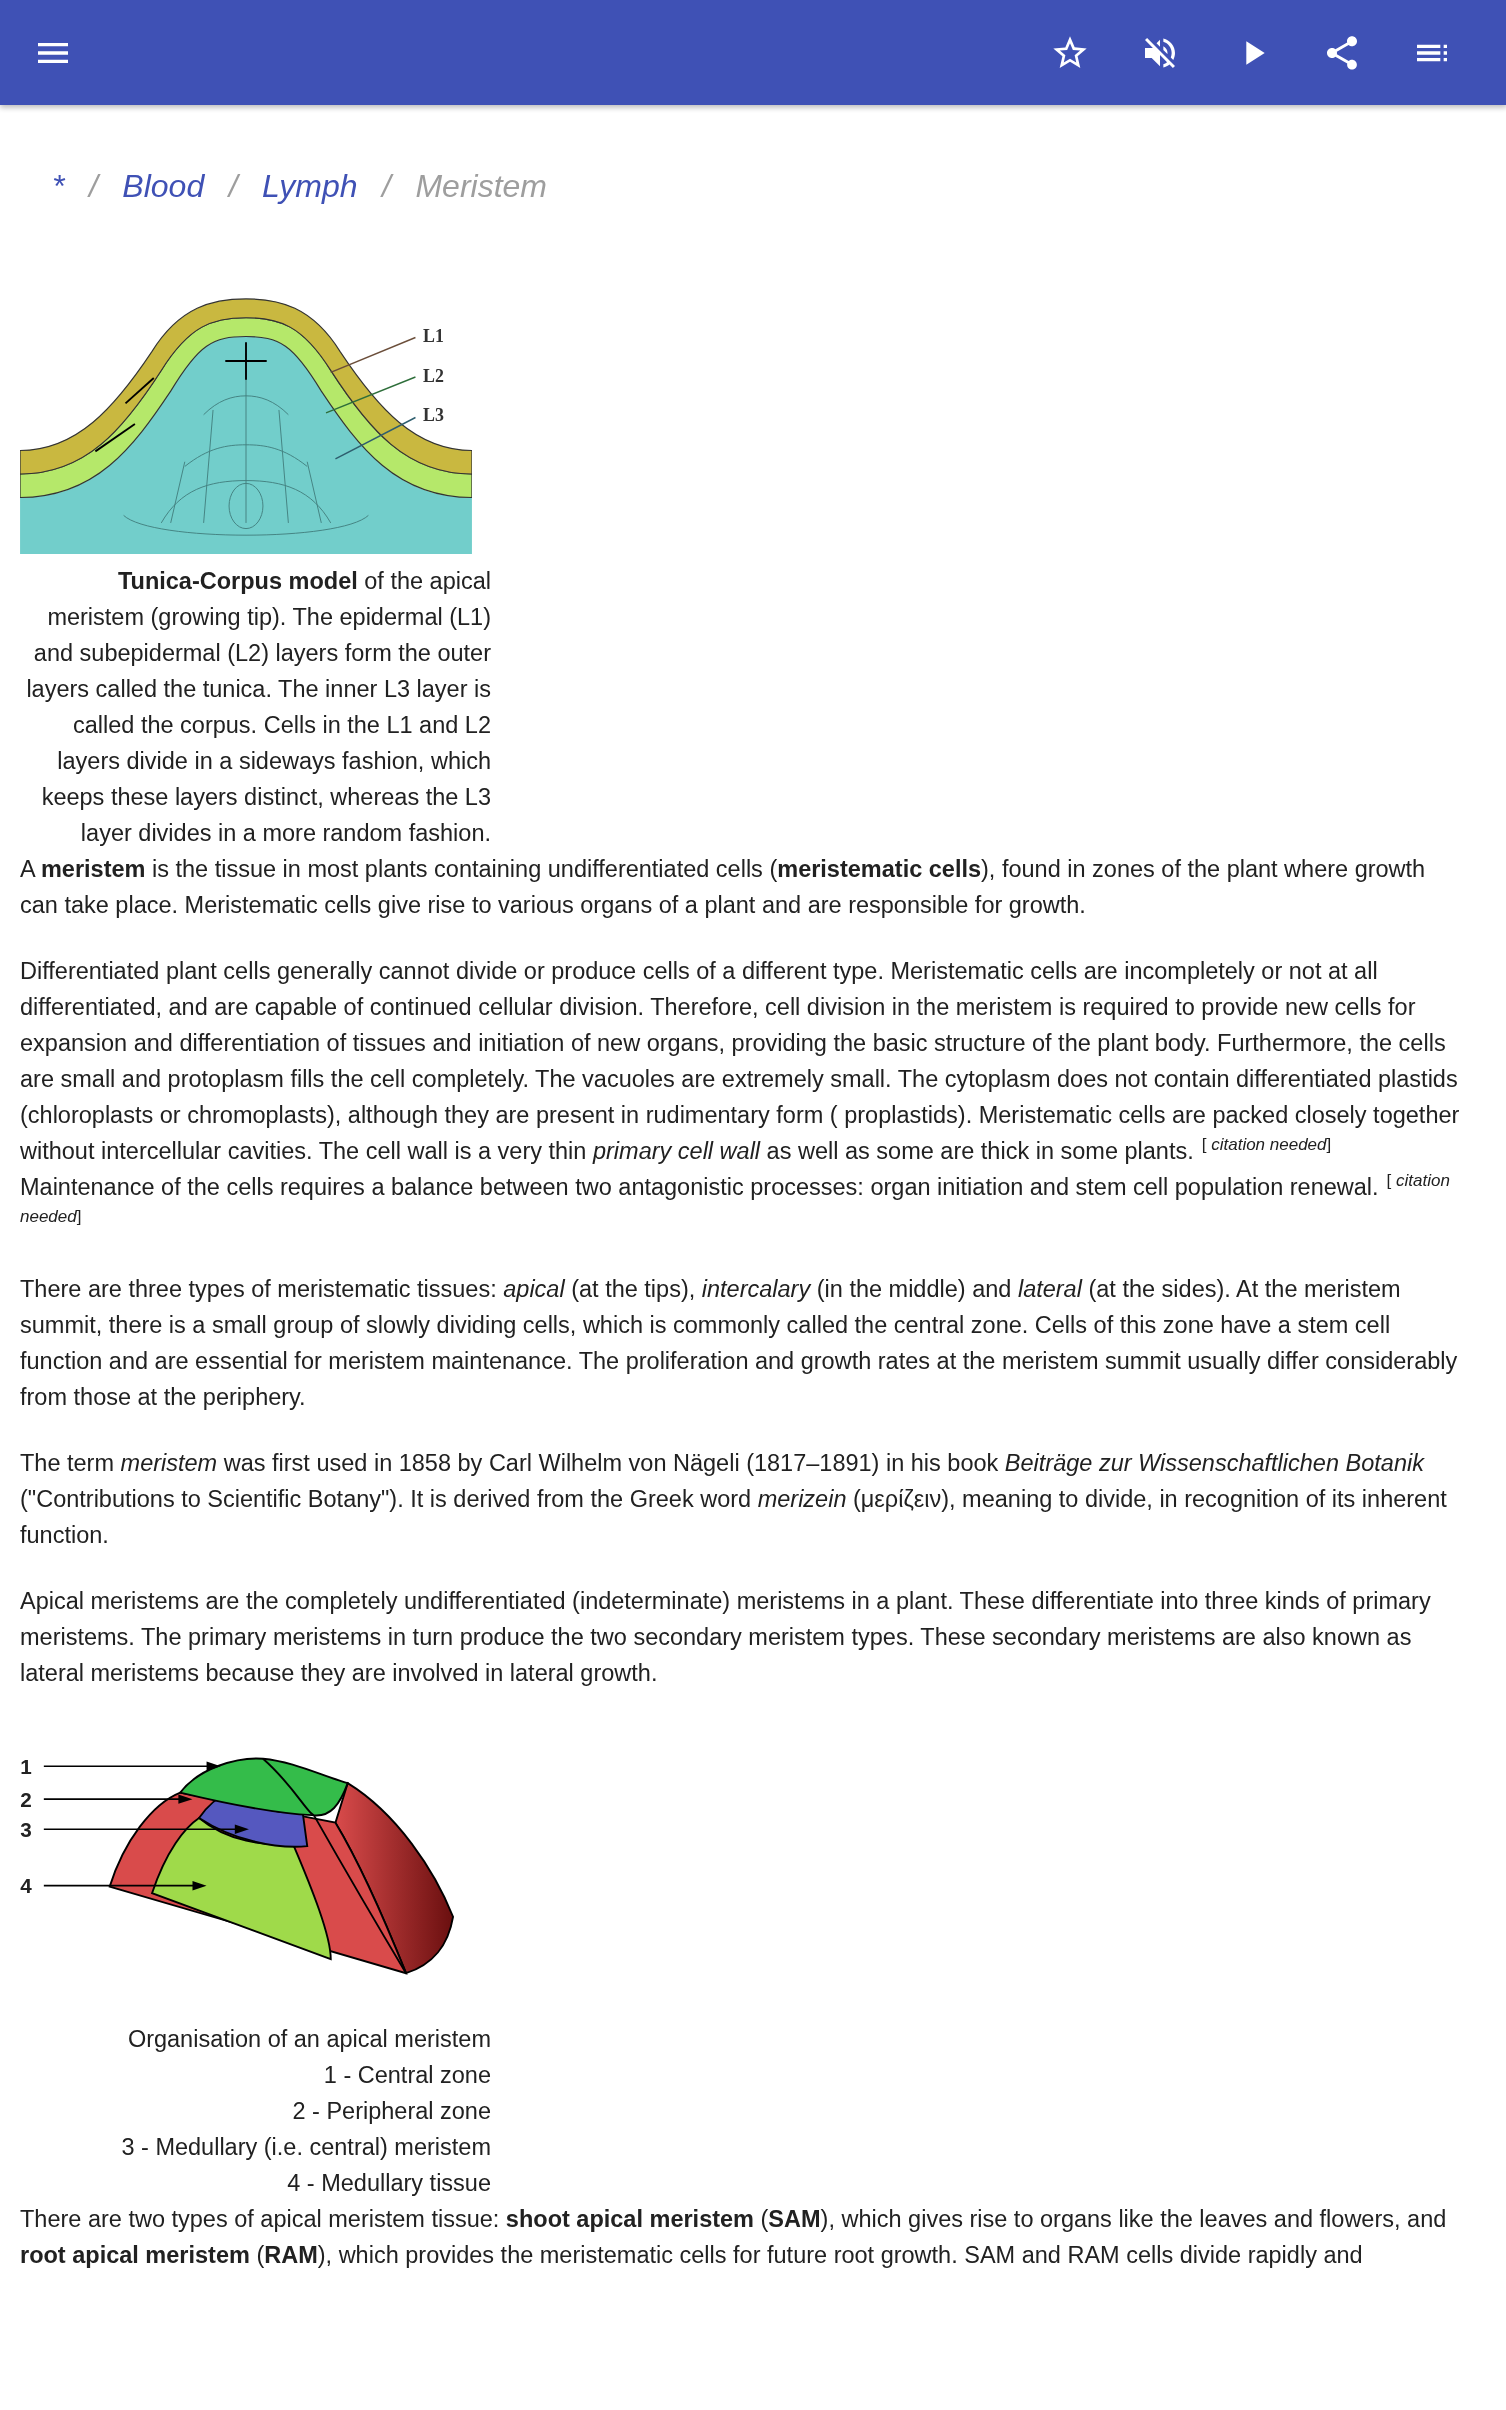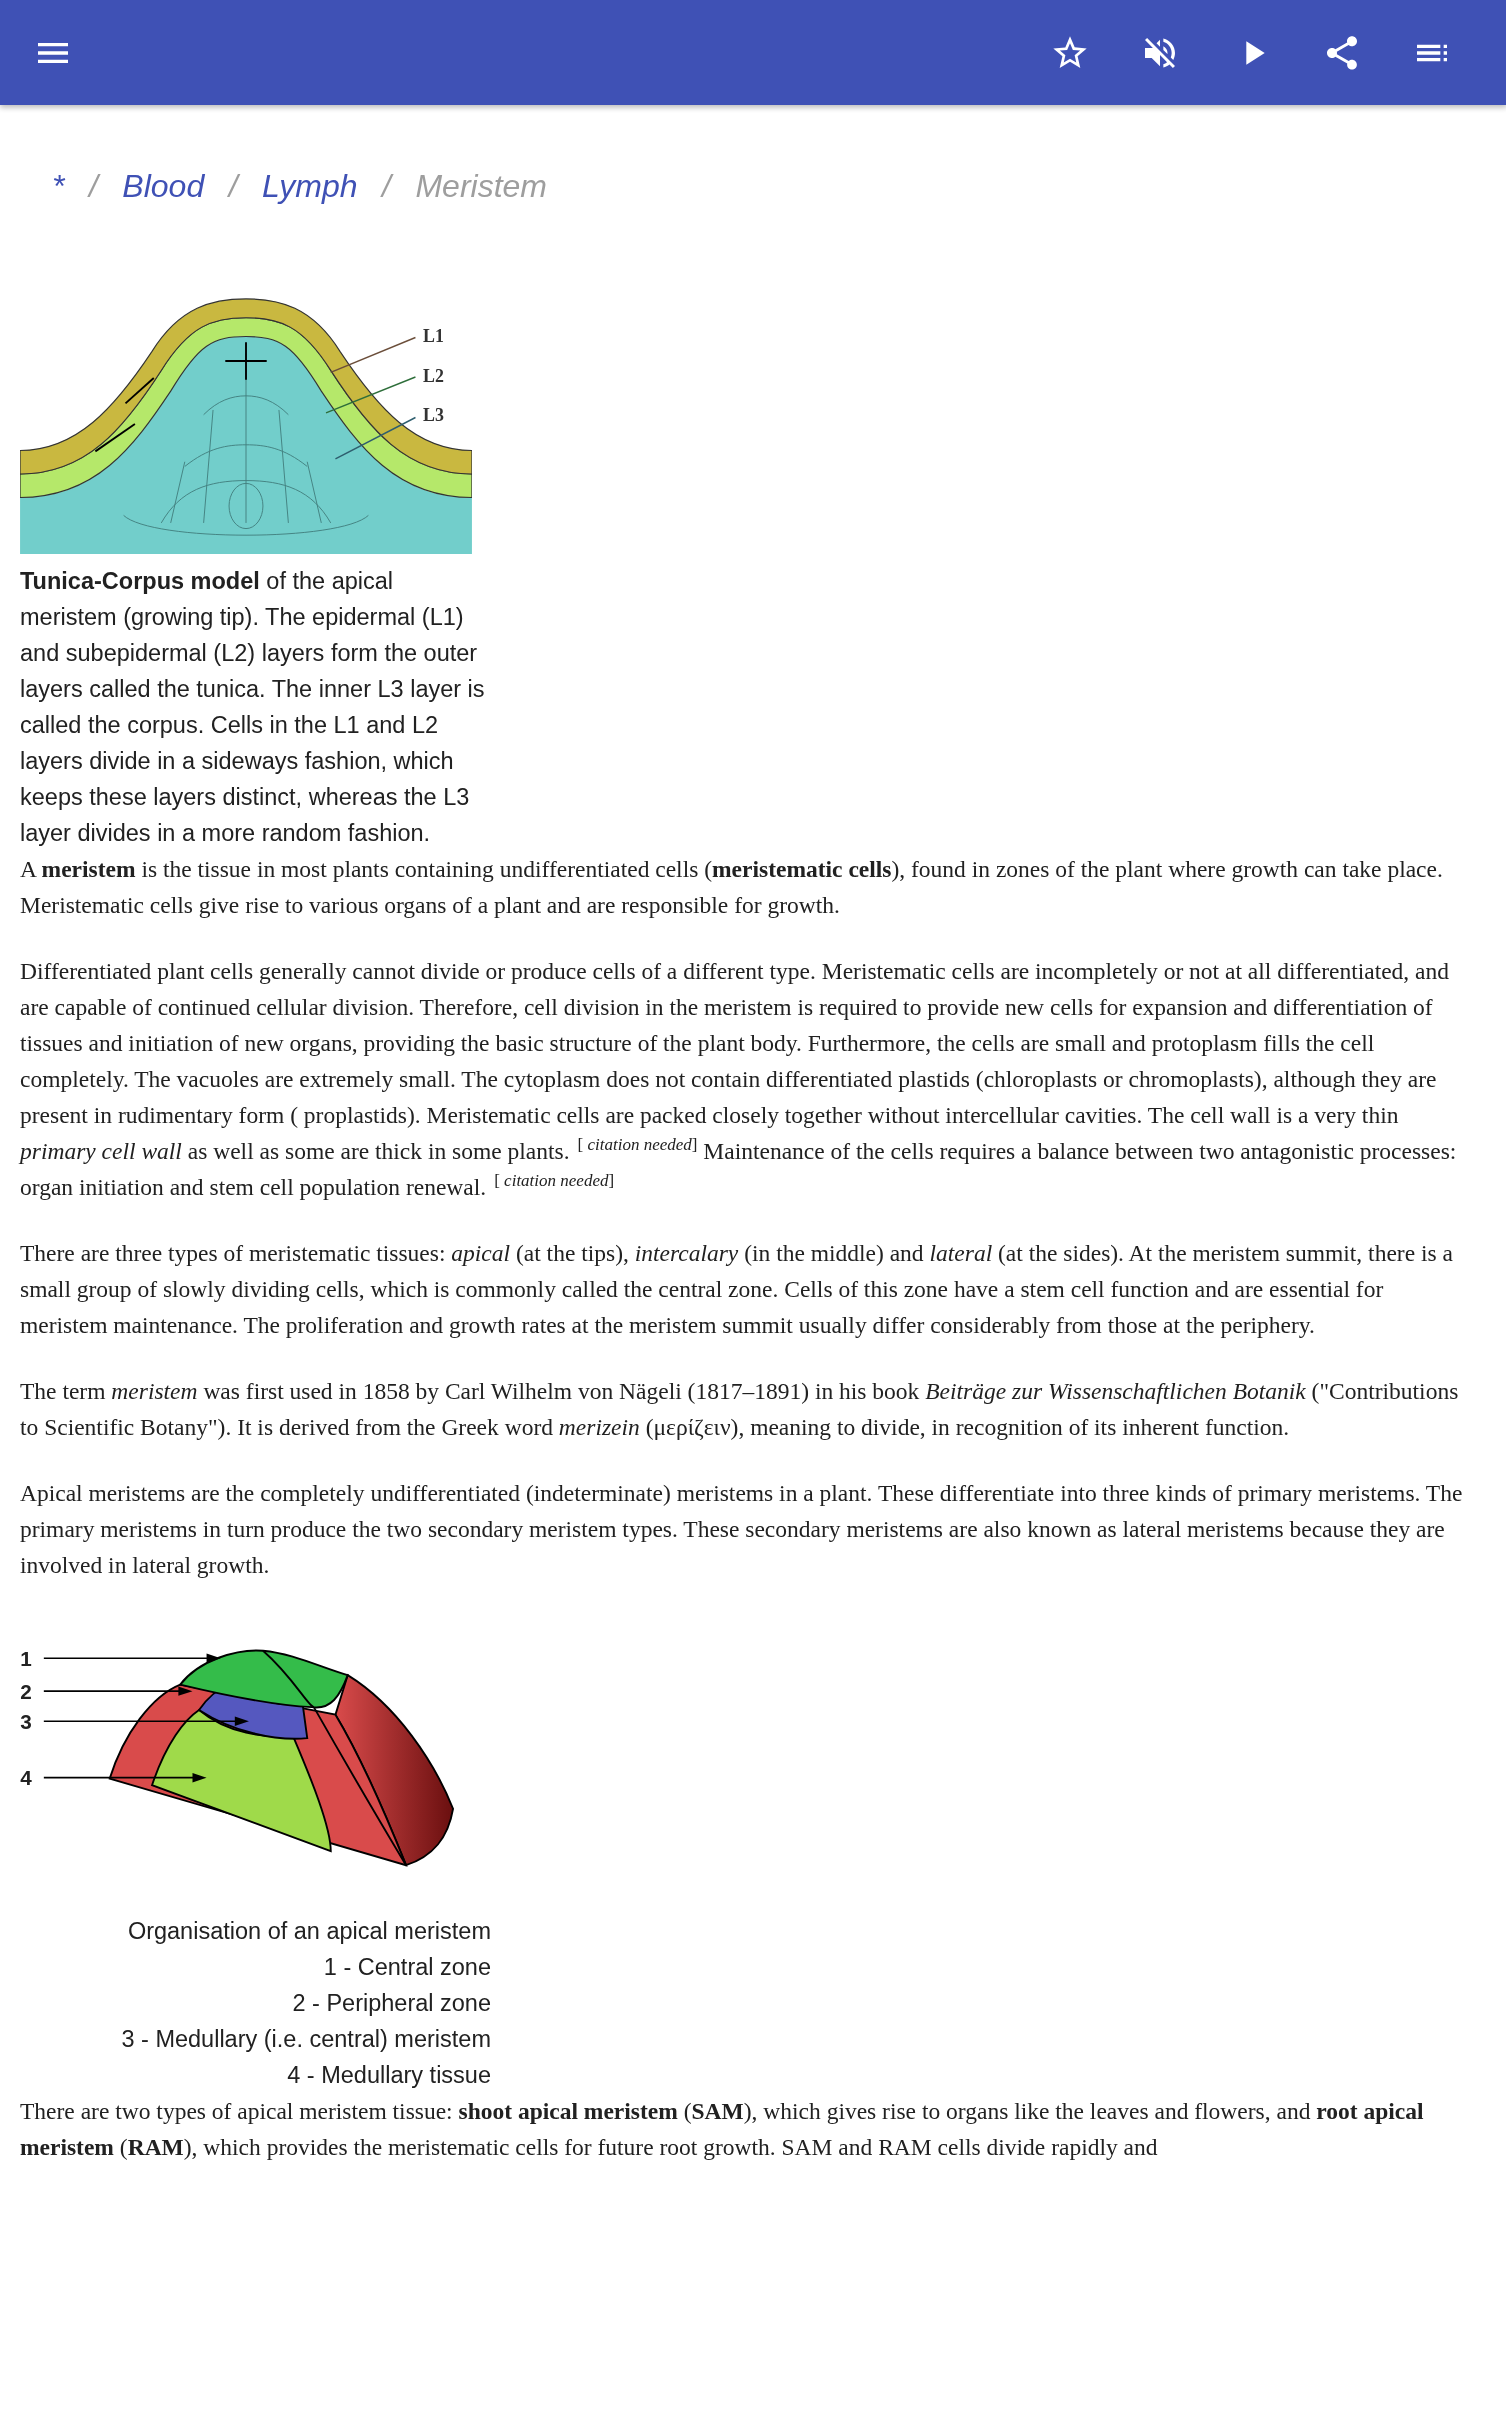--- a/index.html
+++ b/index.html
@@ -11,21 +11,21 @@
                 align-items:center; justify-content:center; cursor:pointer; }
   .appbar svg { width:40px; height:40px; fill:#ffffff; }
   .crumbs { position:absolute; left:52px; top:169px; font-size:32px; line-height:34px; white-space:nowrap;font-style:italic; }
   .crumbs a { color:#3F51B5; text-decoration:none; }
   .crumbs .sep { color:#9e9e9e; margin:0 24.5px; }
   .crumbs .cur { color:#9e9e9e; }
   .content { position:absolute; left:20px; top:297px; width:1446px; font-size:23.5px; line-height:36px; }
   .fig { width:452px; }
   .fig svg { display:block; }
   .figcap { width:471px; margin:0; }
-  p { margin:0 0 30px 0;font-family:Liberation Serif, serif; }
+  p { margin:0 0 30px 0; }
   p.tight { margin-top:0; }
   sup.cit { font-size:17px; font-style:italic; vertical-align:9.4px; line-height:0;margin-left:8px; }
   sup.cit span.b { font-style:normal; }
   h2 { font-size:35px; line-height:41px; margin:38px 0 0 0; font-weight:bold; }
   .fig2 { margin-top:47px; width:471px; }
 </style>
 </head>
 <body>
 
 <div class="appbar">
@@ -95,21 +95,21 @@
       </g>
 
       <line x1="330" y1="80" x2="420" y2="43" stroke="#6b4e3a" stroke-width="1.5"></line>
       <line x1="325" y1="123" x2="420" y2="85" stroke="#2e6e3a" stroke-width="1.5"></line>
       <line x1="335" y1="172" x2="420" y2="128" stroke="#2e5e6e" stroke-width="1.5"></line>
       <text x="428" y="48" font-family="Liberation Serif, serif" font-weight="bold" font-size="19" fill="#333">L1</text>
       <text x="428" y="90" font-family="Liberation Serif, serif" font-weight="bold" font-size="19" fill="#333">L2</text>
       <text x="428" y="132" font-family="Liberation Serif, serif" font-weight="bold" font-size="19" fill="#333">L3</text>
     </svg>
   </div>
-  <div class="figcap" style="margin-top:9.4px;">
+  <div class="figcap" style="margin-top:9.4px;text-align:right;">
     <b>Tunica-Corpus model</b><span> of the apical meristem (growing tip). The epidermal (L1) and subepidermal (L2) layers form the outer layers called the tunica. The inner L3 layer is called the corpus. Cells in the L1 and L2 layers divide in a sideways fashion, which keeps these layers distinct, whereas the L3 layer divides in a more random fashion.</span>
   </div>
 
   <p class="tight"><span>A </span><b>meristem</b><span> is the tissue in most plants containing undifferentiated cells (</span><b>meristematic cells</b><span>), found in zones of the plant where growth can take place. Meristematic cells give rise to various organs of a plant and are responsible for growth.</span></p>
 
   <p><span>Differentiated plant cells generally cannot divide or produce cells of a different type. Meristematic cells are incompletely or not at all differentiated, and are capable of continued cellular division. Therefore, cell division in the meristem is required to provide new cells for expansion and differentiation of tissues and initiation of new organs, providing the basic structure of the plant body. Furthermore, the cells are small and protoplasm fills the cell completely. The vacuoles are extremely small. The cytoplasm does not contain differentiated plastids (chloroplasts or chromoplasts), although they are present in rudimentary form ( proplastids). Meristematic cells are packed closely together without intercellular cavities. The cell wall is a very thin </span><i>primary cell wall</i><span> as well as some are thick in some plants.</span><sup class="cit"><span class="b">[</span> <span>citation needed</span><span class="b">]</span></sup><span> Maintenance of the cells requires a balance between two antagonistic processes: organ initiation and stem cell population renewal.</span><sup class="cit"><span class="b">[</span> <span>citation needed</span><span class="b">]</span></sup></p>
 
   <p><span>There are three types of meristematic tissues: </span><i>apical</i><span> (at the tips), </span><i>intercalary</i><span> (in the middle) and </span><i>lateral</i><span> (at the sides). At the meristem summit, there is a small group of slowly dividing cells, which is commonly called the central zone. Cells of this zone have a stem cell function and are essential for meristem maintenance. The proliferation and growth rates at the meristem summit usually differ considerably from those at the periphery.</span></p>
 
   <p><span>The term </span><i>meristem</i><span> was first used in 1858 by Carl Wilhelm von Nägeli (1817–1891) in his book </span><i>Beiträge zur Wissenschaftlichen Botanik</i><span> ("Contributions to Scientific Botany"). It is derived from the Greek word </span><i>merizein</i><span> (μερίζειν), meaning to divide, in recognition of its inherent function.</span></p>

